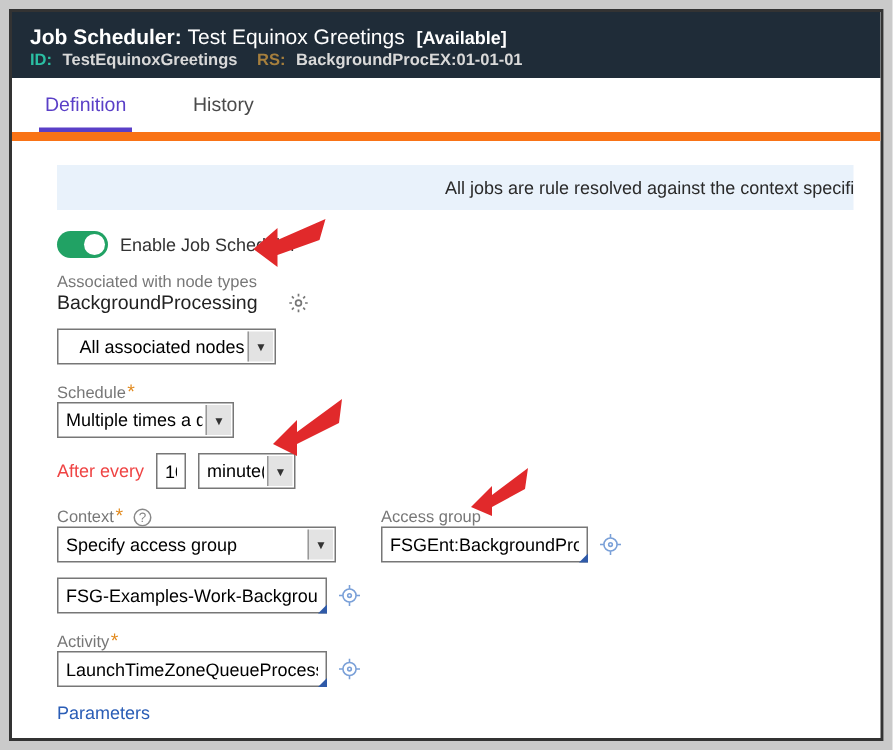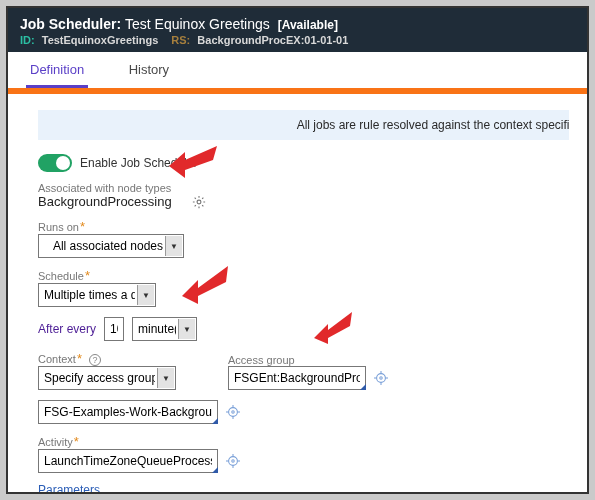--- a/index.html
+++ b/index.html
@@ -77,31 +77,31 @@
   .block { margin-bottom: 10px; }
   select, input[type=text] {
     font-family: inherit; font-size: 12px;
     border: 1px solid #777; background: #fff;
     padding: 3px 5px; height: 24px;
   }
   .sel-runs { width: 146px; text-align: right; }
   .sel-sched { width: 118px; }
   .sel-unit { width: 65px; }
   .in-every { width: 20px; text-align: center; }
-  .sel-context { width: 138px; }
+  .sel-context { width: 186px; }
   .in-access { width: 138px; }
   .in-class { width: 180px; }
   .in-activity { width: 180px; }
   .row-inline { display: flex; align-items: center; gap: 8px; }
   .help-circle {
     display: inline-block; width: 12px; height: 12px; border: 1px solid #888;
     border-radius: 50%; color: #888; font-size: 9px; line-height: 11px;
     text-align: center; margin-left: 4px;
   }
-  .two-col { display: flex; gap: 52px; align-items: flex-end; }
+  .two-col { display: flex; gap: 30px; align-items: flex-end; }
   .auto-icon {
     display: inline-block; width: 14px; height: 14px;
   }
   .auto-icon svg { width:14px; height:14px;}
   .auto-icon circle { stroke:#7aa0d8; fill:none; stroke-width:1.2;}
   .auto-icon line { stroke:#7aa0d8; stroke-width:1.2;}
   .link { color: #2a5db6; font-size: 12px; cursor: pointer; }
   .ac-corner {
     position: absolute; bottom: 0; right: 0; width: 0; height: 0;
     border-left: 6px solid transparent;
@@ -182,35 +182,34 @@
       </div>
       <span class="gear">
         <svg viewBox="0 0 16 16">
             <circle cx="8" cy="8" r="2.2"></circle>
             <path d="M8 1v2M8 13v2M1 8h2M13 8h2M3 3l1.4 1.4M11.6 11.6L13 13M3 13l1.4-1.4M11.6 4.4L13 3"></path>
           </svg>
       </span>
     </div>
 
     <div class="block">
-      <div class="field-label required">Runs on</div>
       <span class="sel-wrap"><select class="sel-runs">
         <option>All associated nodes</option>
       </select></span>
     </div>
 
     <div class="block">
       <div class="field-label required">Schedule</div>
       <span class="sel-wrap"><select class="sel-sched">
         <option>Multiple times a day</option>
       </select></span>
     </div>
 
     <div class="block row-inline">
-      <span style="color:#4c1d95;">After every</span>
+      <span style="color:#ef4444;">After every</span>
       <input type="text" class="in-every" value="10" style="">
       <span class="sel-wrap"><select class="sel-unit">
         <option>minute(s)</option>
       </select></span>
     </div>
 
     <div class="block two-col">
       <div>
         <div class="field-label">
           <span class="required">Context</span>

